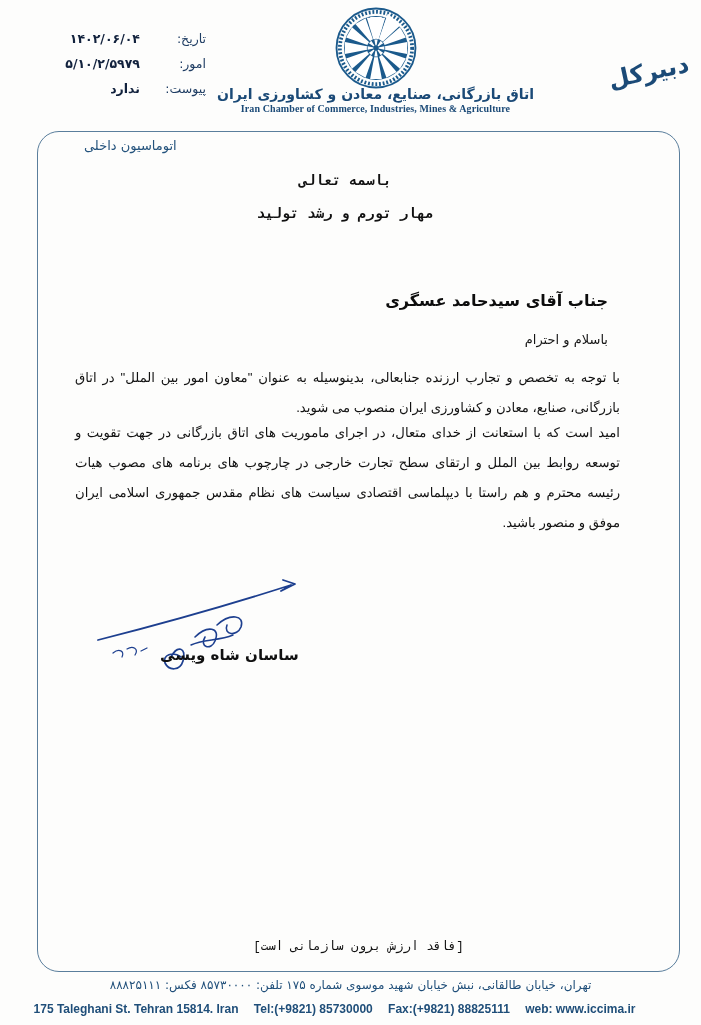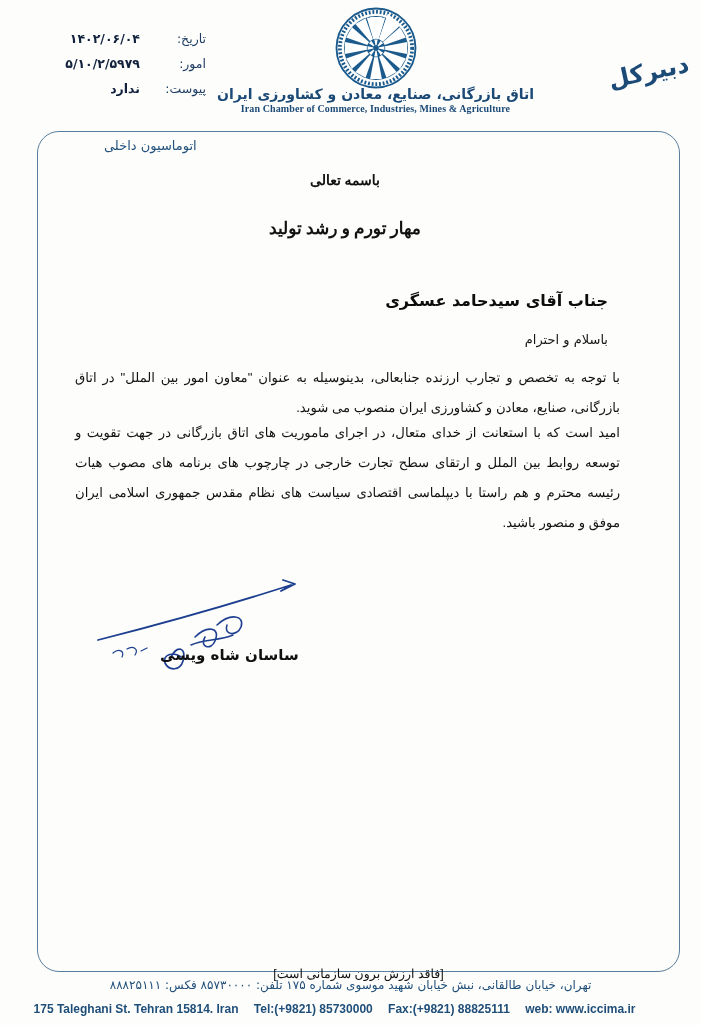--- a/index.html
+++ b/index.html
@@ -107,39 +107,39 @@
     height: 841px;
     border: 1.4px solid #5a7e9c;
     border-radius: 22px;
     box-sizing: border-box;
     background: transparent;
   }
 
   
   .automation {
     position: absolute;
-    left: 104px;
+    left: 84px;
     top: 138px;
     color: #23527c;
     font-size: 13px;
     direction: rtl;
     font-family: "DejaVu Sans", sans-serif;
   }
   .centered {
     position: absolute;
     left: 37px;
     width: 616px;
     text-align: center;
     direction: rtl;
-    font-family: Liberation Serif, serif;
+    font-family: Liberation Mono, monospace;
     color: #111111;
     font-weight: bold;
   }
   .basmeh { top: 172px; font-size: 14px; letter-spacing: 0.5px; }
-  .slogan { top: 218px; font-size: 17px; }
+  .slogan { top: 205px; font-size: 14px; }
 
   .addressee {
     position: absolute;
     right: 93px;
     top: 291px;
     direction: rtl;
     font-size: 16px;
     font-weight: bold;
     color: #0d0d0d;
     font-family: "DejaVu Sans", sans-serif;
@@ -191,22 +191,21 @@
   
   .note {
     position: absolute;
     left: 37px;
     width: 643px;
     top: 938px;
     text-align: center;
     direction: rtl;
     font-size: 12.5px;
     color: #101010;
-    font-family: Liberation Sans, sans-serif;
-    margin-top: 28px;
+    font-family: Liberation Mono, monospace;
   }
   .footer-fa {
     position: absolute;
     left: 0;
     width: 701px;
     top: 978px;
     text-align: center;
     direction: rtl;
     font-size: 12px;
     color: #1f4e79;

